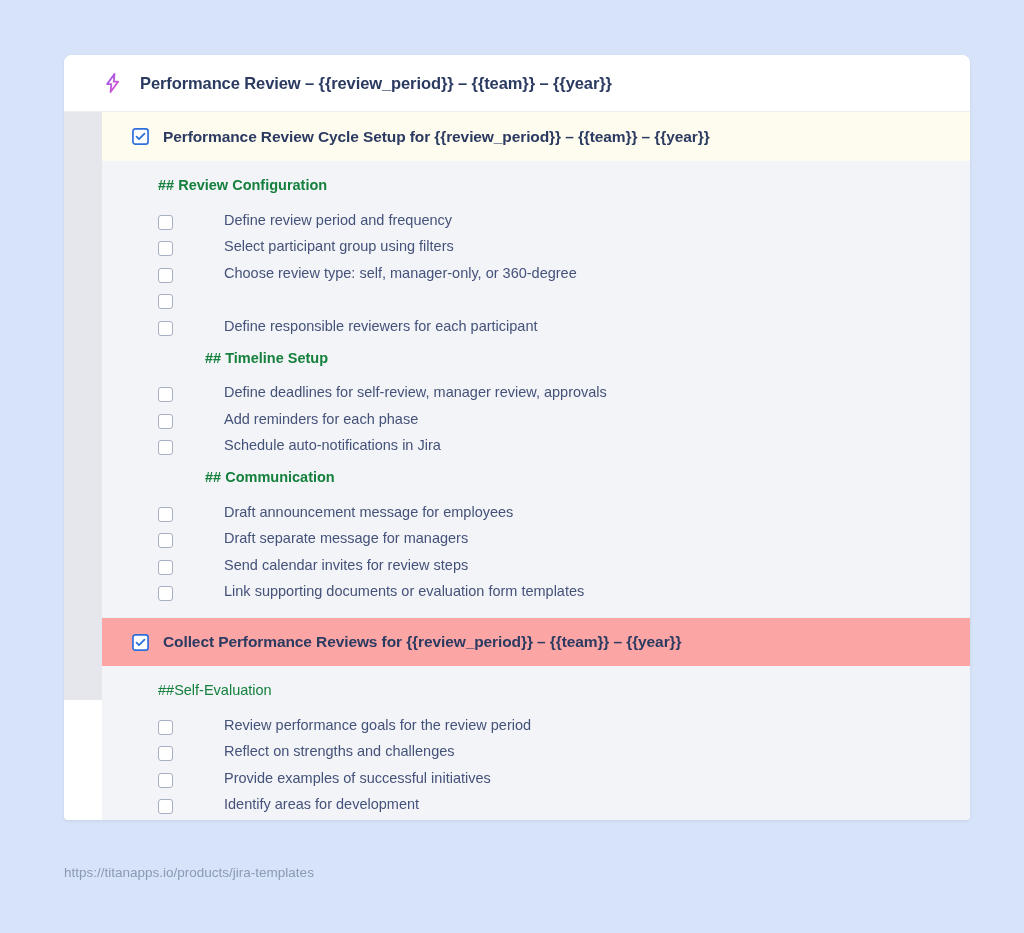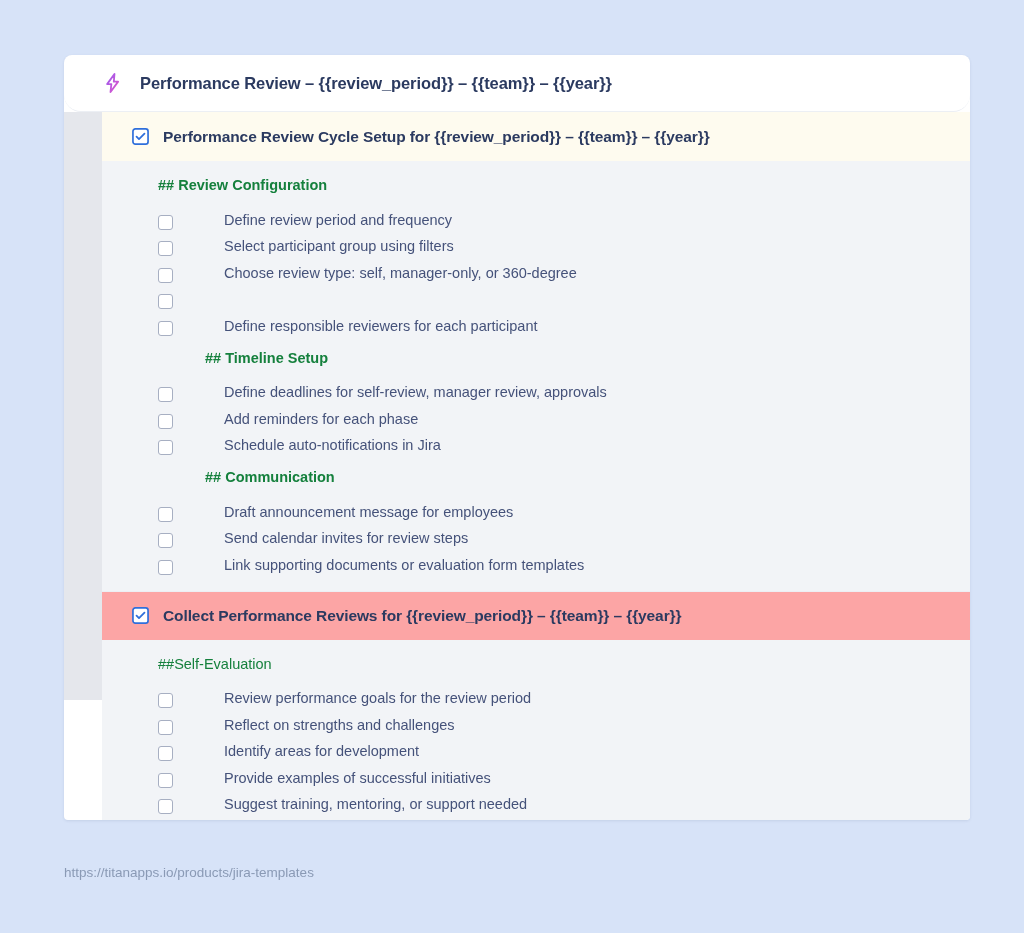--- a/index.html
+++ b/index.html
@@ -33,21 +33,20 @@
   }
 
   
   .title-bar {
     display: flex;
     align-items: center;
     height: 57px;
     padding: 0 20px 0 38px;
     background: #ffffff;
     border-bottom: 1px solid #eceff4;
-    border-radius: 17px;
   }
   .bolt-icon {
     width: 22px;
     height: 22px;
     flex: 0 0 22px;
     margin-right: 16px;
     display: block;
   }
   .doc-title {
     font-size: 16.5px;
@@ -217,20 +216,24 @@
             <span class="task-label">Schedule auto-notifications in Jira</span>
           </div>
 
           <div class="group-heading spaced">## Communication</div>
           <div class="task-row">
             <span class="cb cb-empty"></span>
             <span class="task-label">Draft announcement message for employees</span>
           </div>
           <div class="task-row">
             <span class="cb cb-empty"></span>
+            <span class="task-label">Draft separate message for managers</span>
+          </div>
+          <div class="task-row">
+            <span class="cb cb-empty"></span>
             <span class="task-label">Send calendar invites for review steps</span>
           </div>
           <div class="task-row">
             <span class="cb cb-empty"></span>
             <span class="task-label">Link supporting documents or evaluation form templates</span>
           </div>
         </div>
 
         <div class="section-head plain">
           <svg class="cb cb-checked" viewBox="0 0 18 18">
@@ -245,25 +248,25 @@
           <div class="task-row">
             <span class="cb cb-empty"></span>
             <span class="task-label">Review performance goals for the review period</span>
           </div>
           <div class="task-row">
             <span class="cb cb-empty"></span>
             <span class="task-label">Reflect on strengths and challenges</span>
           </div>
           <div class="task-row">
             <span class="cb cb-empty"></span>
+            <span class="task-label">Provide examples of successful initiatives</span>
+          </div>
+          <div class="task-row">
+            <span class="cb cb-empty"></span>
             <span class="task-label">Identify areas for development</span>
-          </div>
-          <div class="task-row">
-            <span class="cb cb-empty"></span>
-            <span class="task-label">Provide examples of successful initiatives</span>
           </div>
           <div class="task-row">
             <span class="cb cb-empty"></span>
             <span class="task-label">Suggest training, mentoring, or support needed</span>
           </div>
 
         </div>
 
       </div>
     </div>

